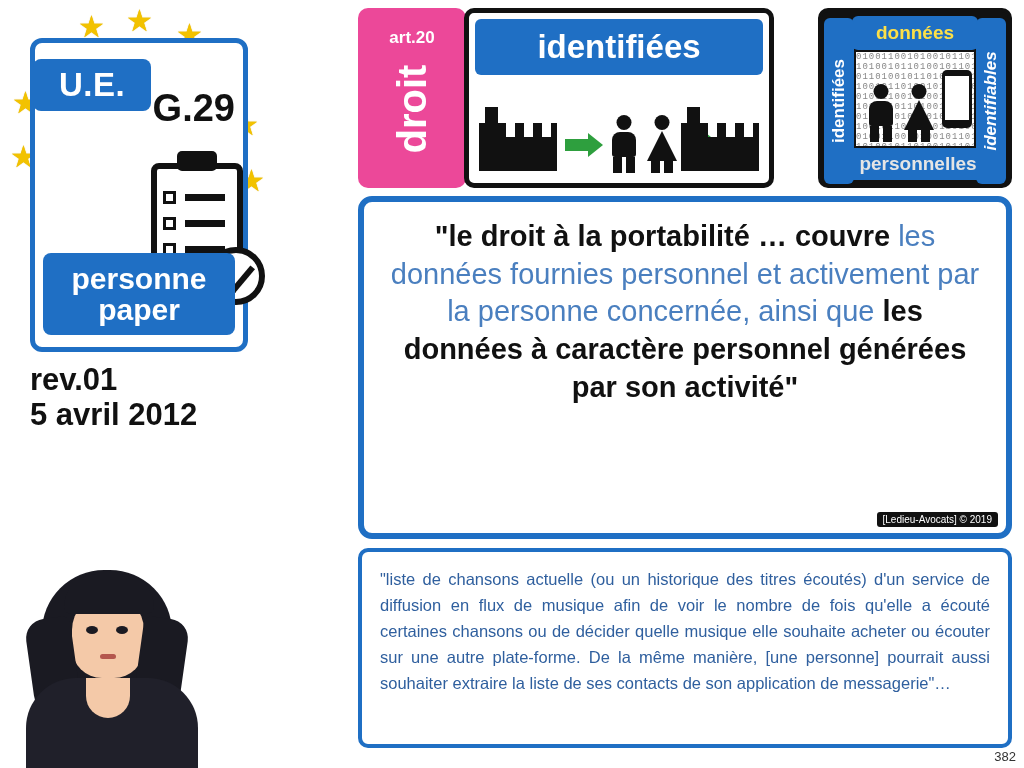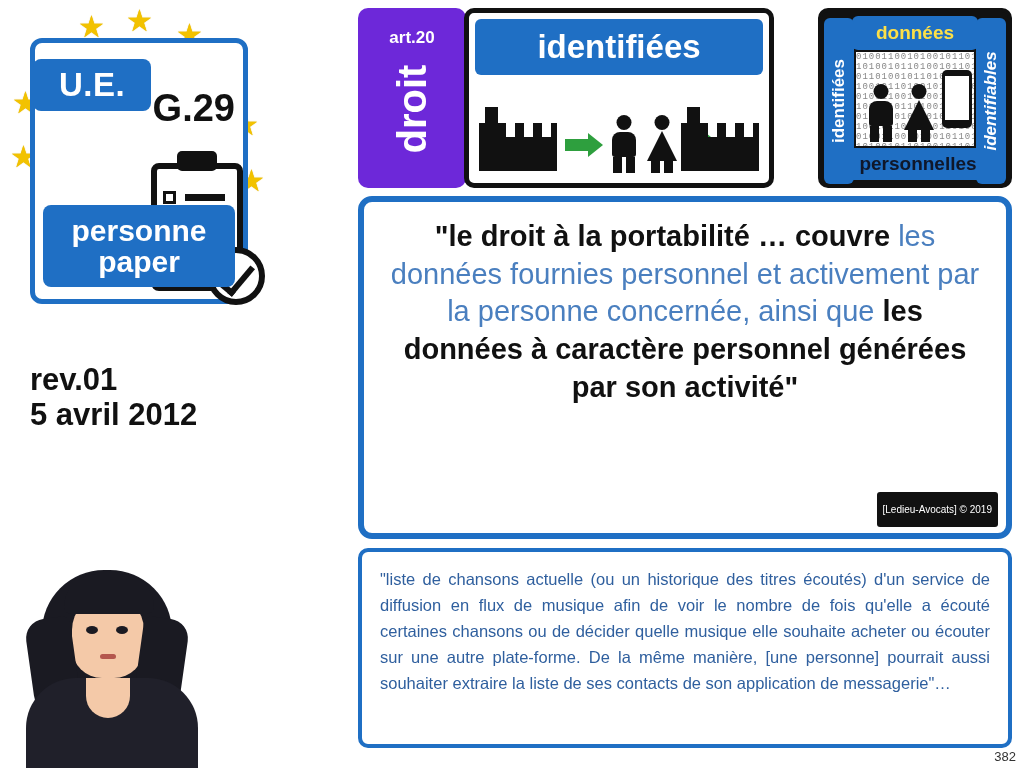--- a/index.html
+++ b/index.html
@@ -15,21 +15,21 @@
 
   
   .eu-stars { position: absolute; left: 8px; top: 6px; width: 268px; height: 270px; }
   .eu-stars .star {
     position: absolute; color: #f2c200; font-size: 30px; line-height: 30px;
     text-shadow: 0 0 1px #d7a900;
   }
 
   
   .wp-card {
-    position: absolute; left: 30px; top: 38px; width: 218px; height: 266px;
+    position: absolute; left: 30px; top: 38px; width: 218px; height: 314px;
     border: 5px solid #1f6fc4; border-radius: 12px; background: #ffffff;
   }
   .ue-badge {
     position: absolute; left: -2px; top: 16px; width: 118px; height: 52px;
     background: #1f6fc4; border-radius: 8px;
     color: #fff; font-weight: bold; font-size: 33px;
     display: flex; align-items: center; justify-content: center;
     letter-spacing: 0.5px;
   }
   .g29 {
@@ -118,21 +118,21 @@
   .char-collar {
     position: absolute; left: 66px; top: 118px; width: 44px; height: 40px;
     background: #f4c9a8; border-radius: 0 0 22px 22px;
   }
   .char-side-l { position: absolute; left: 10px; top: 58px; width: 46px; height: 96px; background:#1a1a22; border-radius: 24px 10px 30px 26px; transform: rotate(-8deg);}
   .char-side-r { position: absolute; left: 118px; top: 58px; width: 46px; height: 96px; background:#1a1a22; border-radius: 10px 24px 26px 30px; transform: rotate(8deg);}
 
   
   .droit-box {
     position: absolute; left: 358px; top: 8px; width: 108px; height: 180px;
-    background: #6d28d9; border-radius: 10px;
+    background: #ec4899; border-radius: 10px;
   }
   .art20 {
     position: absolute; left: 0; right: 0; top: 20px;
     color: #fff; font-size: 17px; font-weight: bold; text-align: center;
   }
   .droit-word {
     position: absolute; left: 50%; top: 56%; transform: translate(-50%,-50%) rotate(-90deg);
     color: #fff; font-size: 40px; font-weight: bold; white-space: nowrap;
   }
   .porta-box {
@@ -166,21 +166,21 @@
     position: absolute; left: 818px; top: 8px; width: 194px; height: 180px;
     background: #111; border: 4px solid #111; border-radius: 10px; overflow: hidden;
   }
   .dp-top {
     position: absolute; left: 30px; right: 30px; top: 4px; height: 34px;
     background: #1f6fc4; border-radius: 6px; color: #fde047; font-weight: bold; font-size: 19px;
     display: flex; align-items: center; justify-content: center;
   }
   .dp-bottom {
     position: absolute; left: 22px; right: 16px; bottom: 4px; height: 32px;
-    background: #1f6fc4; border-radius: 6px; color: #0f172a; font-weight: bold; font-size: 19px;
+    background: #1f6fc4; border-radius: 6px; color: #e5e5e5; font-weight: bold; font-size: 19px;
     display: flex; align-items: center; justify-content: center;
   }
   .dp-side {
     position: absolute; top: 6px; width: 30px; height: 166px;
     background: #1f6fc4; border-radius: 6px; color: #fff; font-weight: bold; font-size: 17px;
     display: flex; align-items: center; justify-content: center;
   }
   .dp-side span { transform: rotate(-90deg); white-space: nowrap; }
   .dp-side.left { left: 2px; }
   .dp-side.right { right: 2px; font-style: italic; }
@@ -203,21 +203,21 @@
     border: 6px solid #1f6fc4; border-radius: 14px; background: #fff;
   }
   .quote-text {
     position: absolute; left: 20px; right: 20px; top: 16px;
     text-align: center; font-size: 29px; line-height: 1.30; color: #4a7fbf;
     font-weight: normal;
   }
   .quote-text b { color: #111; font-weight: bold; }
   .credit {
     position: absolute; right: 8px; bottom: 6px;
-    background: #111; color: #fff; font-size: 10px; padding: 12px 6px; border-radius: 3px; text-align: center;
+    background: #111; color: #fff; font-size: 10px; padding: 2px 6px; border-radius: 3px; text-align: center;
   }
 
   
   .sub-box {
     position: absolute; left: 358px; top: 548px; width: 654px; height: 200px;
     border: 4px solid #1f6fc4; border-radius: 10px; background: #fff;
   }
   .sub-text {
     position: absolute; left: 18px; right: 18px; top: 14px;
     font-size: 16.5px; line-height: 1.58; color: #2f5f9e; text-align: justify;

